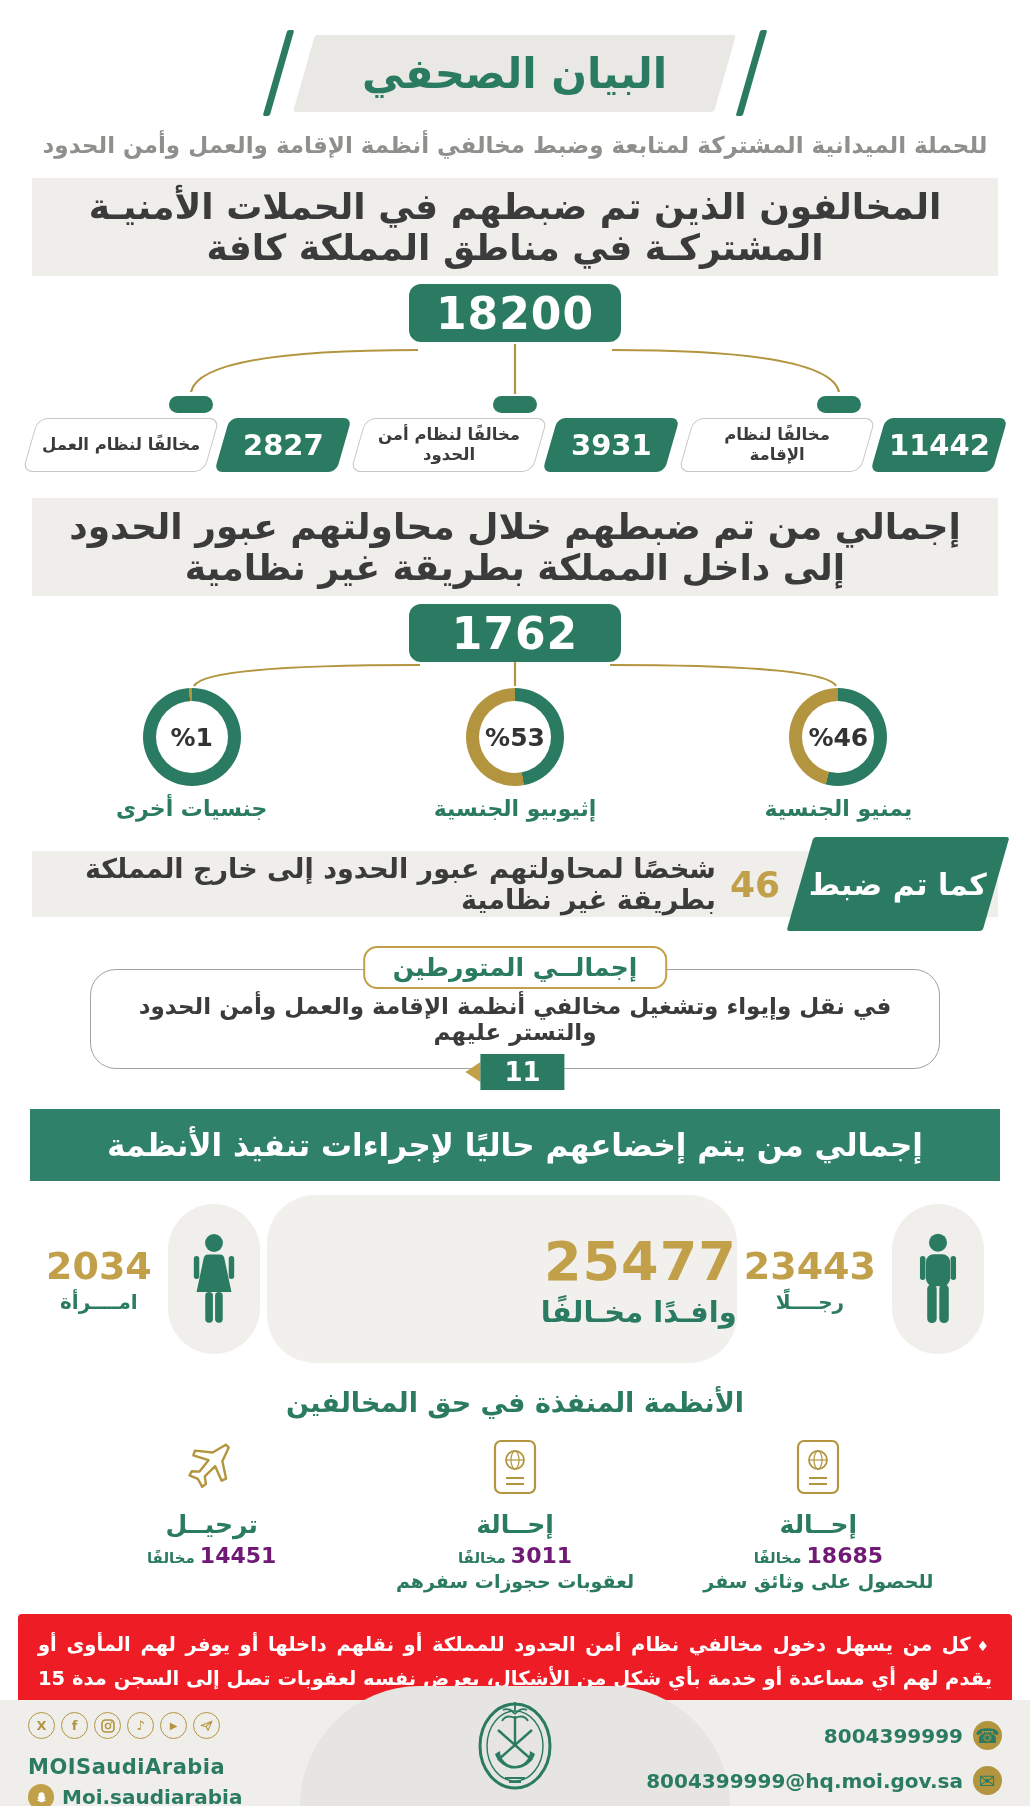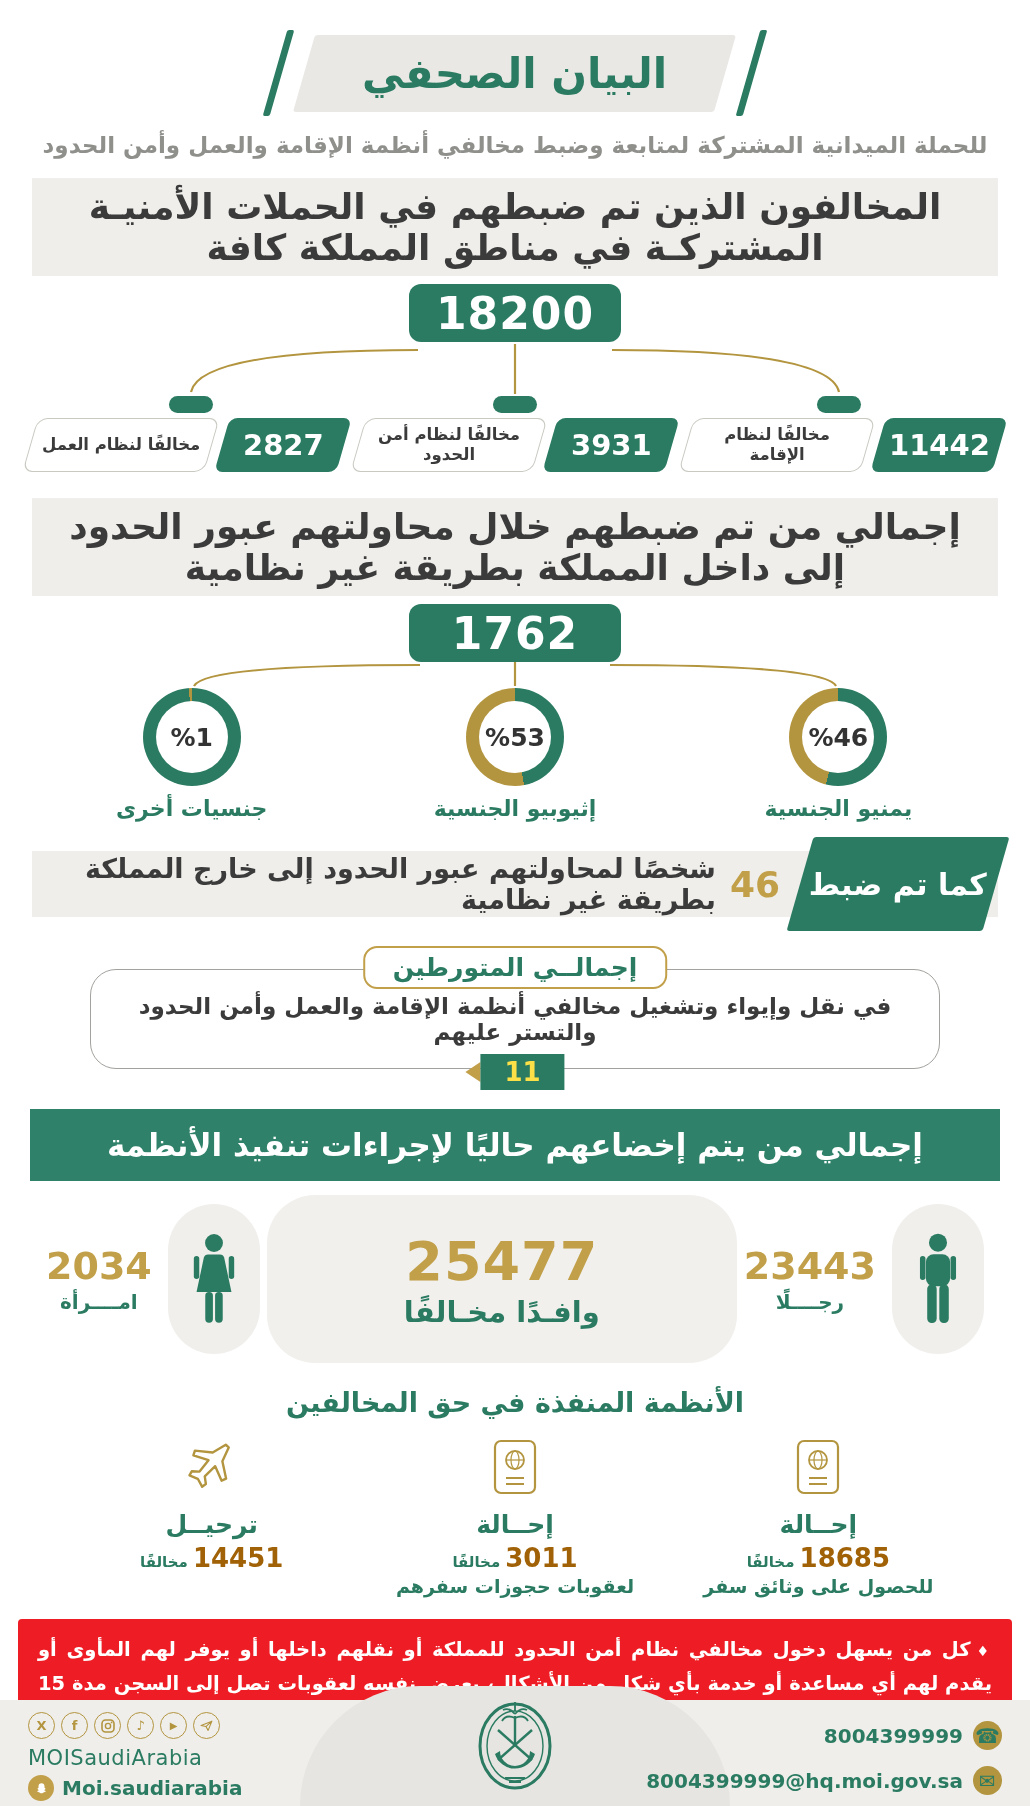--- a/index.html
+++ b/index.html
@@ -58,67 +58,67 @@
 
   
   .inv-wrap { position:relative; margin:52px 90px 0; border:1.6px solid #a2a29e; border-radius:26px;
               height:100px; display:flex; align-items:center; justify-content:center; padding:0 40px; }
   .inv-title { position:absolute; top:-24px; right:50%; transform:translateX(50%); background:#fff;
                border:2px solid #c2a04a; border-radius:14px; padding:5px 28px; color:#2a7b61;
                font-size:25px; font-weight:800; white-space:nowrap; }
   .inv-body { color:#3b3b3b; font-size:23px; font-weight:700; text-align:center; }
   .inv-total { position:absolute; bottom:-22px; left:50%; transform:translateX(-50%);
                display:flex; align-items:center; direction:ltr; }
-  .inv-total .n { background:#2a7b61; color:#fde047; border-radius:0; padding:3px 24px; font-size:26px; font-weight:800; }
+  .inv-total .n { background:#2a7b61; color:#ffffff; border-radius:0; padding:3px 24px; font-size:26px; font-weight:800; }
   .inv-arrow { width:0; height:0; border-top:10px solid transparent; border-bottom:10px solid transparent;
                border-right:15px solid #c2a04a; }
 
   
   .green-band { margin:40px 30px 0; background:#2f8169; height:72px; display:flex; align-items:center;
                 justify-content:center; }
   .green-band p { color:#fff; font-size:31px; font-weight:700; }
 
   
   .persons { margin:14px 46px 0; display:flex; align-items:center; justify-content:space-between; }
   .person-group { display:flex; align-items:center; gap:16px;justify-content:flex-end; }
   .icon-pill { width:92px; height:150px; background:#f0efec; border-radius:46px;
                display:flex; align-items:center; justify-content:center; }
   .pg-col { text-align:center; }
   .pg-num { color:#c2a04a; font-size:38px; font-weight:800; }
   .pg-label { color:#2a7b61; font-size:20px; font-weight:800; margin-top:2px; }
   .total-blob { width:470px; height:168px; background:#f1f0ed; border-radius:48px; display:flex;
-                flex-direction:column; align-items:center; justify-content:center; }
+                flex-direction:column; justify-content:center; }
   .tb-num { color:#c2a04a; font-size:54px; font-weight:800; letter-spacing:1px; }
   .tb-label { color:#2a7b61; font-size:29px; font-weight:800; margin-top:2px; }
 
   
   .actions-title { margin-top:24px; text-align:center; color:#2a7b61; font-size:27px; font-weight:800; }
   .actions-row { margin:16px 60px 0; display:flex; }
   .action { flex:1; display:flex; flex-direction:column; align-items:center; text-align:center; }
   .action .ic { height:62px; display:flex; align-items:flex-end; justify-content:center; }
   .action h3 { margin-top:14px; color:#2a7b61; font-size:25px; font-weight:800; }
   .action .val { margin-top:4px; }
-  .action .val .num { color:#a16207; font-size:26px; font-weight:800; }
+  .action .val .num { color:#701a75; font-size:22px; font-weight:800; }
   .action .val .unit { color:#2a7b61; font-size:15px; font-weight:700; }
   .action .desc { margin-top:2px; color:#2a7b61; font-size:19px; font-weight:700; }
 
   
   .warning { margin:22px 18px 0; background:#ee1c24; border-radius:4px; padding:14px 20px; }
   .warning p { color:#fff; font-size:19.5px; font-weight:700; line-height:1.75; text-align:justify; }
   .warning .blt { margin-left:6px; font-size:14px; }
 
   
   .footer { position:absolute; left:0; right:0; bottom:0; height:106px; background:#efeeeb; }
   .dome { position:absolute; bottom:0; left:50%; transform:translateX(-50%); width:430px; height:120px;
           background:#e6e5e2; border-radius:215px 215px 0 0; display:flex; align-items:center; justify-content:center; }
   .f-left { position:absolute; left:28px; top:12px; direction:ltr; text-align:left; }
   .social-row { display:flex; gap:6px; }
   .scirc { width:27px; height:27px; border:1.7px solid #b3953f; border-radius:50%; color:#b3953f;
            display:flex; align-items:center; justify-content:center; font-size:13px; font-weight:700; }
-  .f-handle { color:#2a7b61; font-size:21px; font-weight:400; margin-top:7px; letter-spacing:0.5px; }
+  .f-handle { color:#2a7b61; font-size:21px; font-weight:700; margin-top:16px; letter-spacing:0.5px; }
   .f-snap { display:flex; align-items:center; gap:8px; margin-top:5px; }
   .snap-circ { width:26px; height:26px; border-radius:50%; background:#c2a04a; display:flex;
                align-items:center; justify-content:center; }
   .f-snap span { color:#2a7b61; font-size:20px; font-weight:600; }
   .f-right { position:absolute; right:28px; top:10px; direction:ltr; }
   .c-row { display:flex; align-items:center; justify-content:flex-end; gap:10px; margin-bottom:5px; }
   .c-row span { color:#2a7b61; font-size:20px; font-weight:700;margin-top:11px; }
   .cicon { width:29px; height:29px; border-radius:50%; background:#b3953f; color:#fff; display:flex;
            align-items:center; justify-content:center; font-size:15px; }
 </style>

